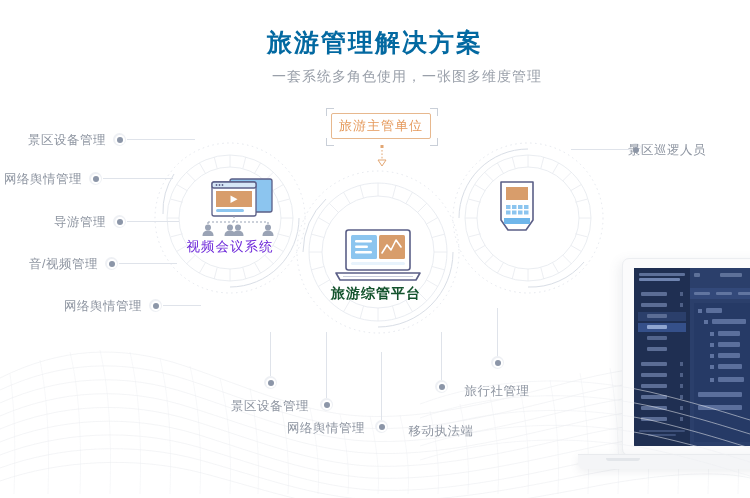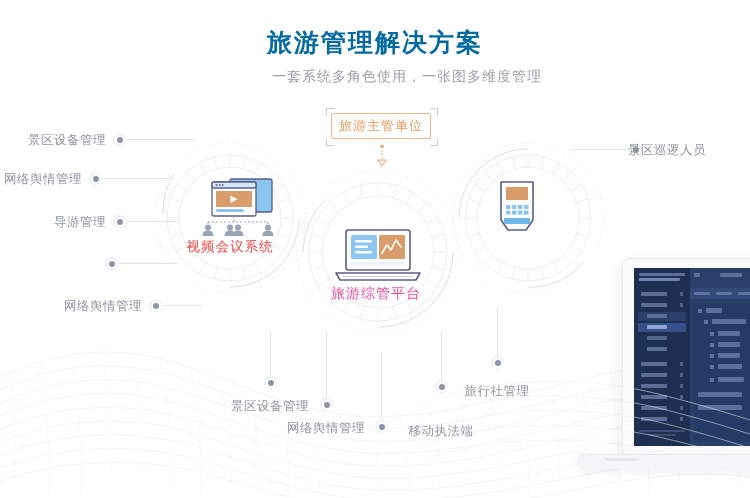--- a/index.html
+++ b/index.html
@@ -42,23 +42,23 @@
   .badge-arrow{position:absolute;left:375px;top:145px;width:14px;height:22px;}
 
   
   .ring{position:absolute;}
 
   
   .node-label{
     position:absolute;text-align:center;font-size:13.5px;letter-spacing:1px;
     white-space:nowrap;
   }
-  .lbl-video{left:166px;top:238px;width:128px;color:#ef4444;font-family:Liberation Serif, serif;}
+  .lbl-video{left:166px;top:238px;width:128px;color:#6d28d9;font-family:Liberation Serif, serif;}
   .lbl-mobile{left:466px;top:238px;width:128px;color:#e8995a;}
-  .lbl-center{left:296px;top:285px;width:160px;color:#ec4899;font-size:14px;}
+  .lbl-center{left:296px;top:285px;width:160px;color:#14532d;font-size:14px;font-weight:bold;}
 
   
   .icon-video{position:absolute;left:196px;top:176px;}
   .icon-mobile{position:absolute;left:494px;top:180px;}
   .icon-laptop{position:absolute;left:330px;top:228px;}
 
   
   .conn{position:absolute;height:1px;background:#dfe3ea;}
   .dot{
     position:absolute;width:13px;height:13px;border-radius:50%;
@@ -359,20 +359,21 @@
   <div class="conn" style="left:103px;top:178px;width:70px;"></div>
   <div class="dot" style="left:89px;top:172px;"></div>
   <div class="side-label r" style="left:0;top:171px;width:82px;text-align:right;">网络舆情管理</div>
 
   <div class="conn" style="left:127px;top:221px;width:52px;"></div>
   <div class="dot" style="left:113px;top:215px;"></div>
   <div class="side-label r" style="left:0;top:214px;width:106px;text-align:right;">导游管理</div>
 
   <div class="conn" style="left:119px;top:263px;width:58px;"></div>
   <div class="dot" style="left:105px;top:257px;"></div>
+  <div class="side-label r" style="left:0;top:256px;width:98px;text-align:right;">音/视频管理</div>
 
   <div class="conn" style="left:163px;top:305px;width:38px;"></div>
   <div class="dot" style="left:149px;top:299px;"></div>
   <div class="side-label r" style="left:0;top:298px;width:142px;text-align:right;">网络舆情管理</div>
 
   <div class="conn" style="left:571px;top:149px;width:58px;"></div>
   <div class="dot" style="left:629px;top:143px;"></div>
   <div class="side-label" style="left:628px;top:142px;">景区巡逻人员</div>
 
   <div class="vconn" style="left:270px;top:332px;height:44px;"></div>

